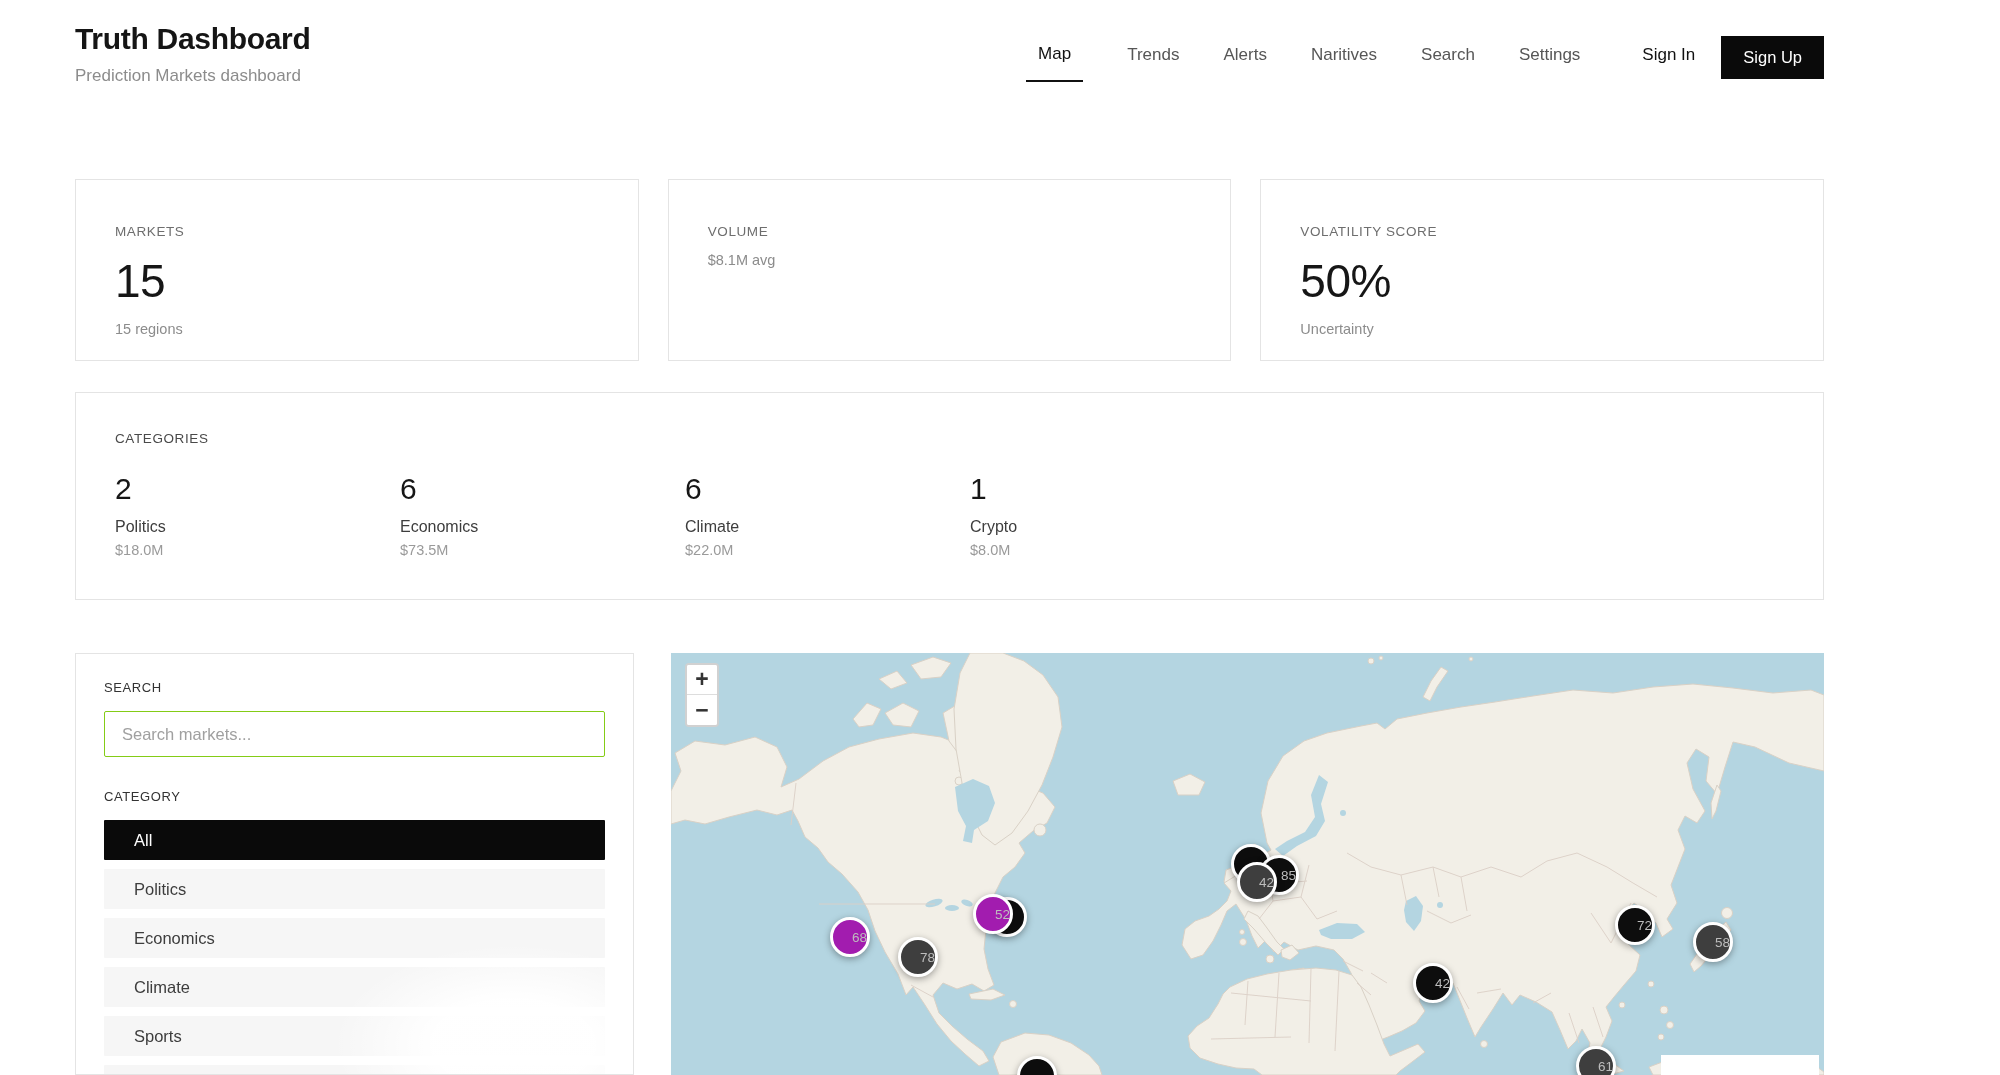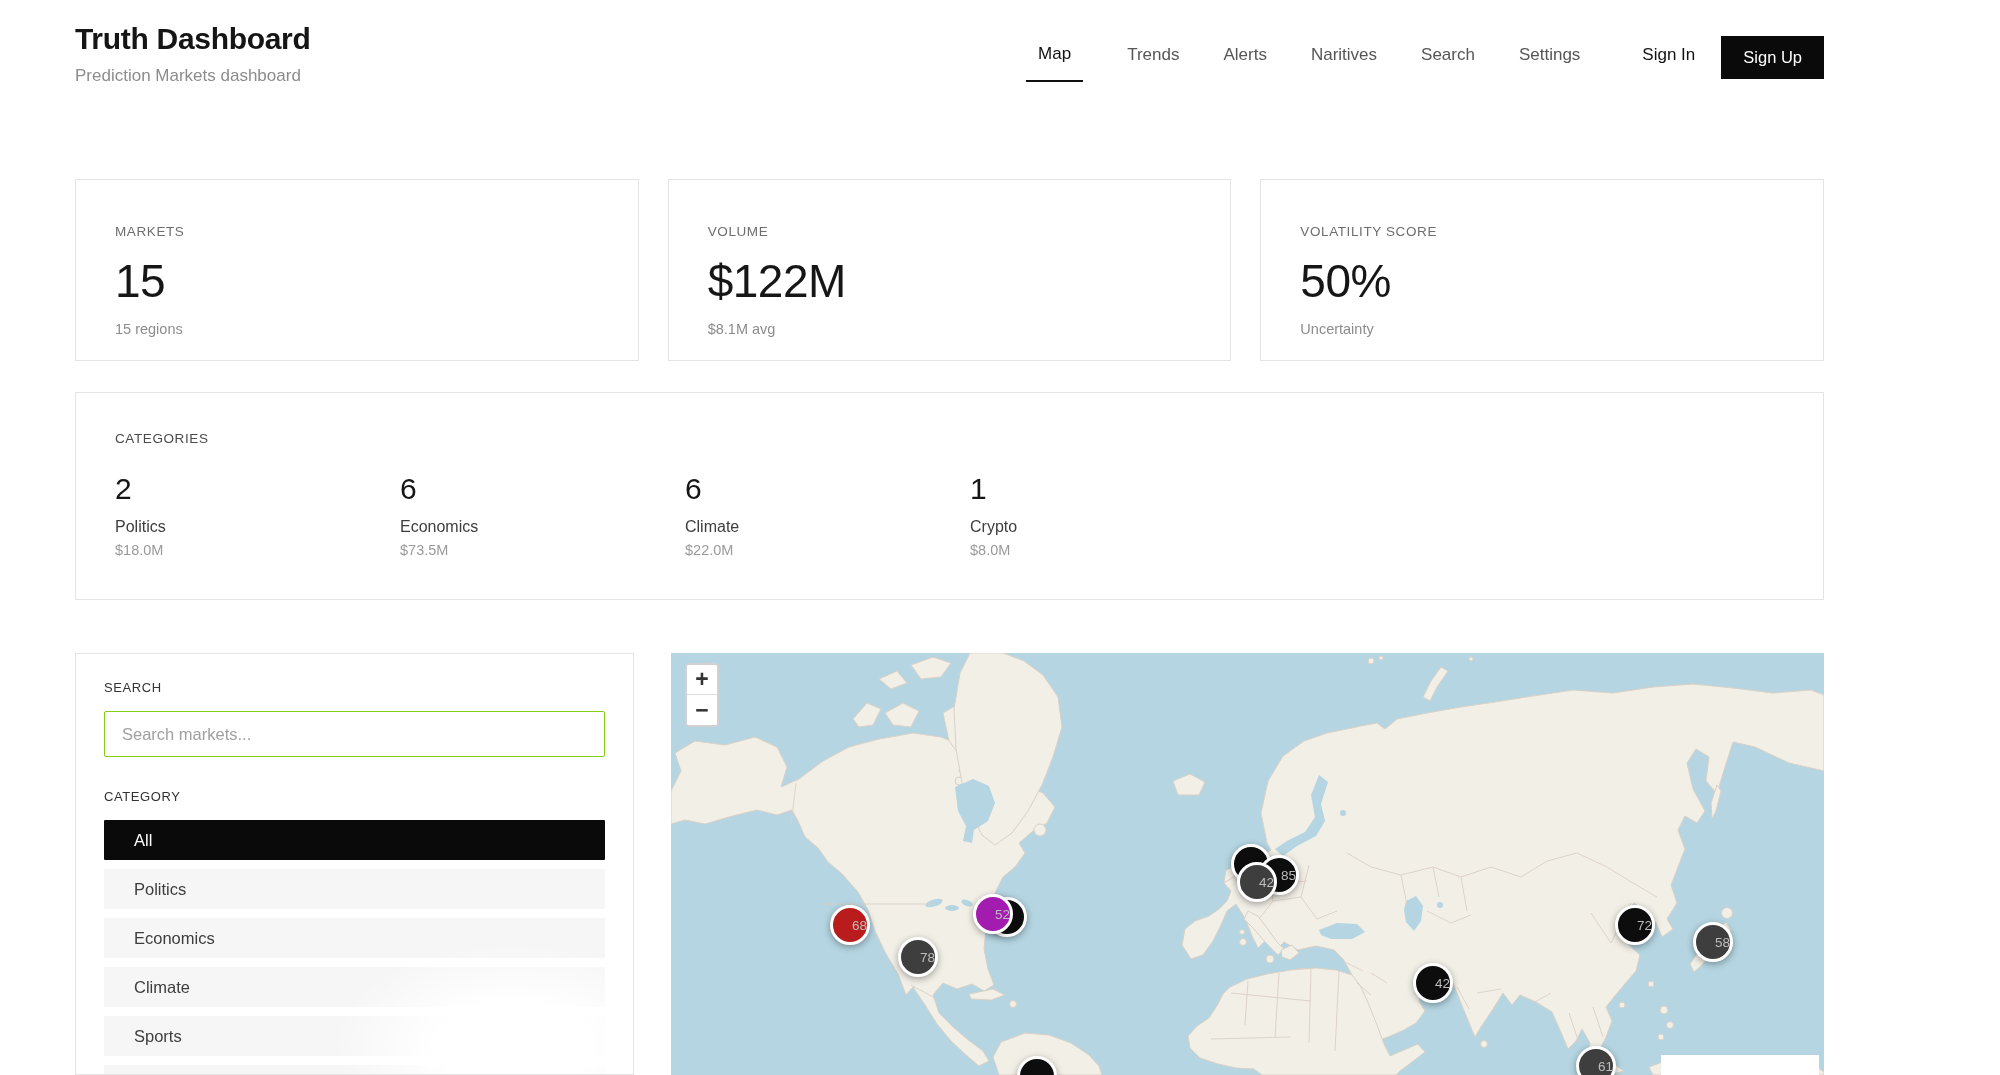--- a/index.html
+++ b/index.html
@@ -90,21 +90,20 @@
 
 <div class="container">
   <div class="stats-row">
     <div class="stat-card">
       <div class="stat-label">MARKETS</div>
       <div class="stat-value">15</div>
       <div class="stat-sub">15 regions</div>
     </div>
     <div class="stat-card">
       <div class="stat-label">VOLUME</div>
-      <div class="stat-value">$122M</div>
       <div class="stat-sub">$8.1M avg</div>
     </div>
     <div class="stat-card">
       <div class="stat-label">VOLATILITY SCORE</div>
       <div class="stat-value">50%</div>
       <div class="stat-sub">Uncertainty</div>
     </div>
   </div>
 
   <div class="categories-card">
@@ -239,21 +238,21 @@
         <div class="zoom-btn">−</div>
       </div>
 
       <div>
           <div class="marker black" style="left: 316px; top: 244px; background: rgb(13, 13, 13);">
             <span></span>
           </div>
           <div class="marker black" style="left: 302px; top: 241px; background: #a21caf;">
             <span>52</span>
           </div>
-          <div class="marker gray" style="left: 159px; top: 252px; background: #b91c1c;">
+          <div class="marker gray" style="left: 159px; top: 264px; background: #a21caf;">
             <span>68</span>
           </div>
           <div class="marker gray" style="left: 227px; top: 284px; background: rgb(62, 62, 62);">
             <span>78</span>
           </div>
           <div class="marker black" style="left: 560px; top: 191px; background: rgb(13, 13, 13);">
             <span></span>
           </div>
           <div class="marker black" style="left: 588px; top: 202px; background: rgb(13, 13, 13);">
             <span>85</span>

